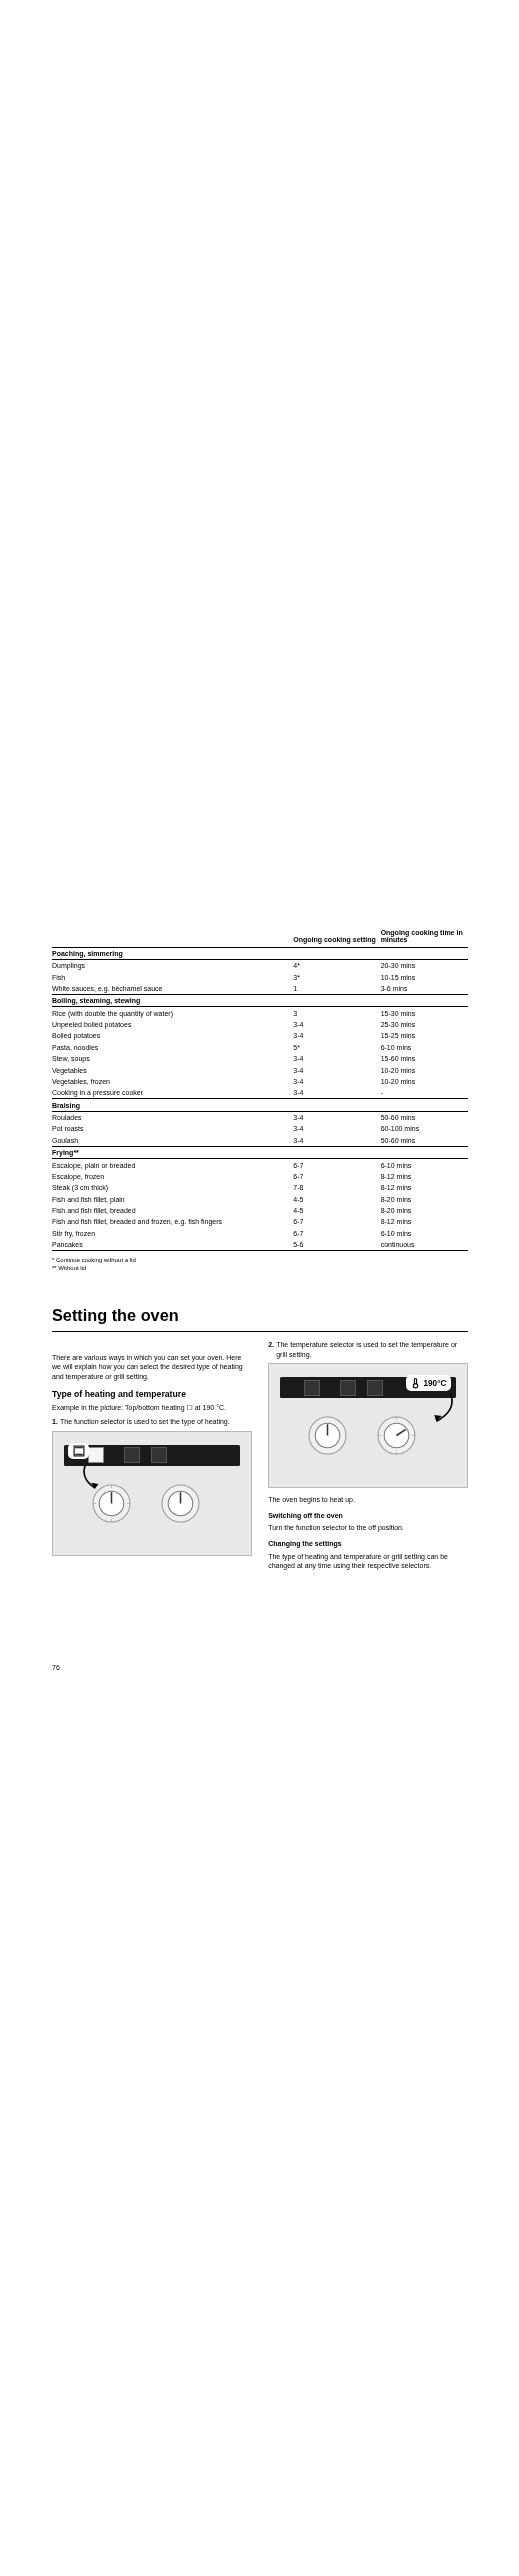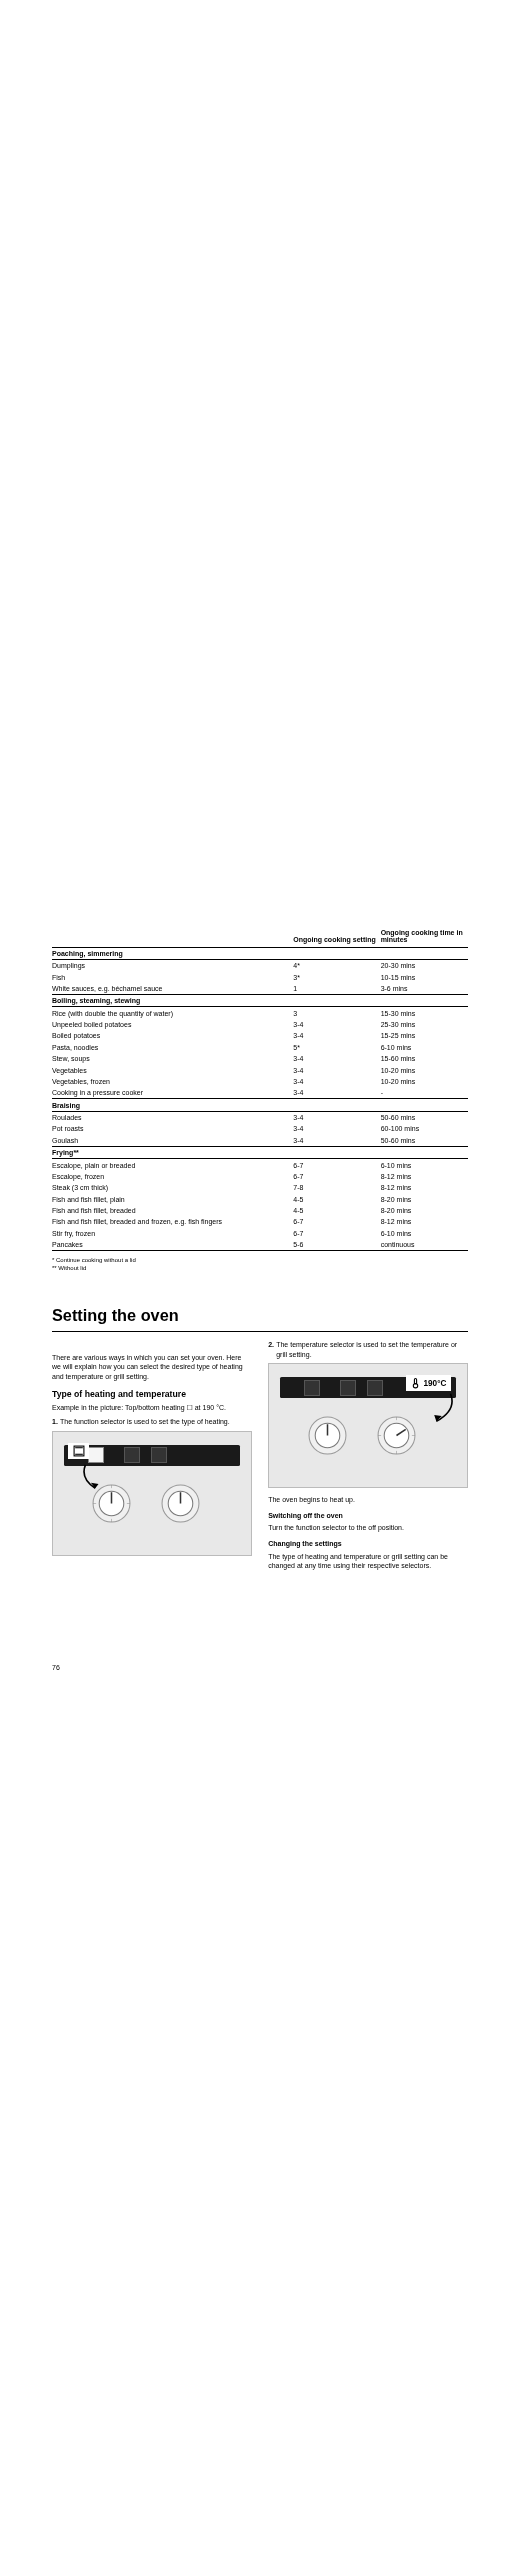--- a/index.html
+++ b/index.html
@@ -126,21 +126,21 @@
     top: 51px;
   }
   .knob svg { width: 100%; height: 100%; }
   .arrow-svg {
     position: absolute;
     pointer-events: none;
   }
   .bubble {
     position: absolute;
     background: #fff;
-    border-radius: 0;
+    border-radius: 5px;
     padding: 2.2px 4.4px;
     font-size: 8.2px;
     font-weight: bold;
     display: flex;
     align-items: center;
     gap: 2.2px;
   }
   .page-num {
     position: absolute;
     left: 52px;

